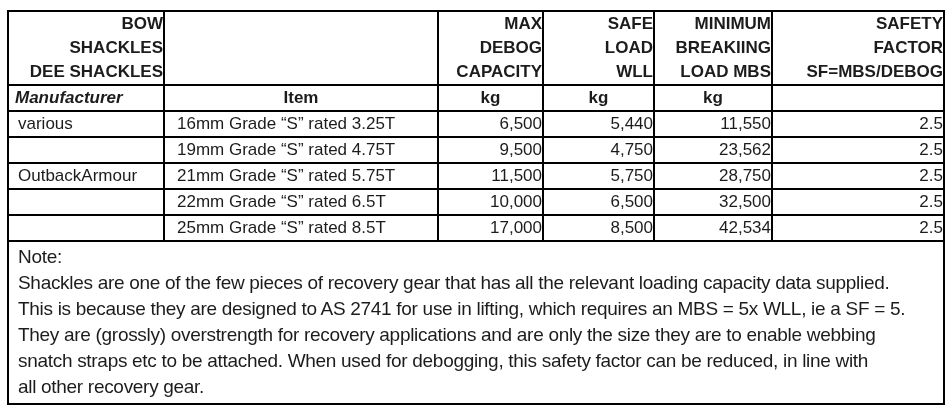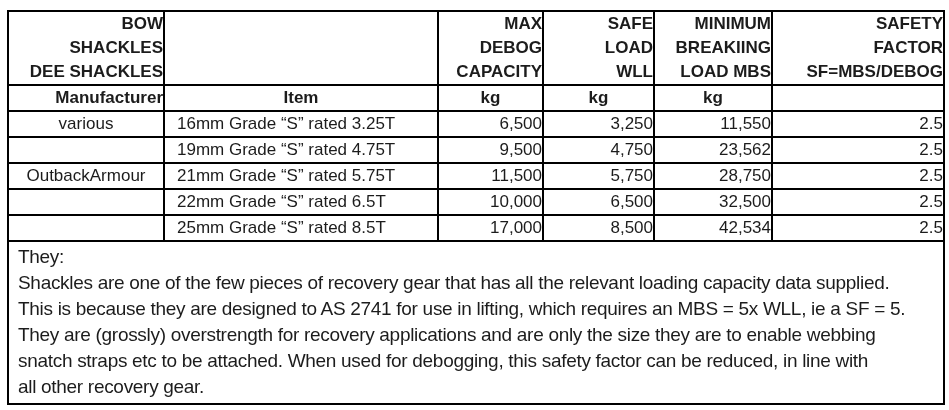--- a/index.html
+++ b/index.html
@@ -40,24 +40,24 @@
     font-weight: bold;
     text-align: center;
     vertical-align: middle;
     line-height: 22px;
   }
   tr.datarow td {
     height: 24px;
     vertical-align: middle;
     line-height: 22px;
   }
-  td.cell-left   { text-align: center; }
+  td.cell-left   { text-align: left; padding-left: 9px; }
   td.cell-item   { text-align: left; padding-left: 12px; }
   td.cell-center { text-align: right; }
-  tr.h2 td.cell-left { text-align: right; padding-left: 16px; }
+  tr.h2 td.cell-left { text-align: left; padding-left: 6px; font-style: italic; }
   tr.note-row td {
     height: 159px;
     vertical-align: top;
     padding: 2px 8px 0 9px;
   }
   .note-label, .note-text {
     font-size: 19px;
     line-height: 26px;
     letter-spacing: -0.3px;
     white-space: pre;
@@ -104,21 +104,21 @@
       <td class="cell-center">kg</td>
       <td class="cell-center">kg</td>
       <td class="cell-center">kg</td>
       <td class="cell-center"></td>
     </tr>
 
     <tr class="datarow">
       <td class="cell-left">various</td>
       <td class="cell-item">16mm Grade “S” rated 3.25T</td>
       <td class="cell-center">6,500</td>
-      <td class="cell-center">3,250</td>
+      <td class="cell-center">5,440</td>
       <td class="cell-center">11,550</td>
       <td class="cell-center">2.5</td>
     </tr>
 
     <tr class="datarow">
       <td class="cell-left"></td>
       <td class="cell-item">19mm Grade “S” rated 4.75T</td>
       <td class="cell-center">9,500</td>
       <td class="cell-center">4,750</td>
       <td class="cell-center">23,562</td>
@@ -147,21 +147,21 @@
       <td class="cell-left"></td>
       <td class="cell-item">25mm Grade “S” rated 8.5T</td>
       <td class="cell-center">17,000</td>
       <td class="cell-center">8,500</td>
       <td class="cell-center">42,534</td>
       <td class="cell-center">2.5</td>
     </tr>
 
     <tr class="note-row">
       <td colspan="6">
-        <div class="note-label">They:</div>
+        <div class="note-label">Note:</div>
         <div class="note-text">Shackles are one of the few pieces of recovery gear that has all the relevant loading capacity data supplied.
 This is because they are designed to AS 2741 for use in lifting, which requires an MBS = 5x WLL, ie a SF = 5.
 They are (grossly) overstrength for recovery applications and are only the size they are to enable webbing
 snatch straps etc to be attached. When used for debogging, this safety factor can be reduced, in line with
 all other recovery gear.</div>
       </td>
     </tr>
   </tbody>
     </table>
 </div>

